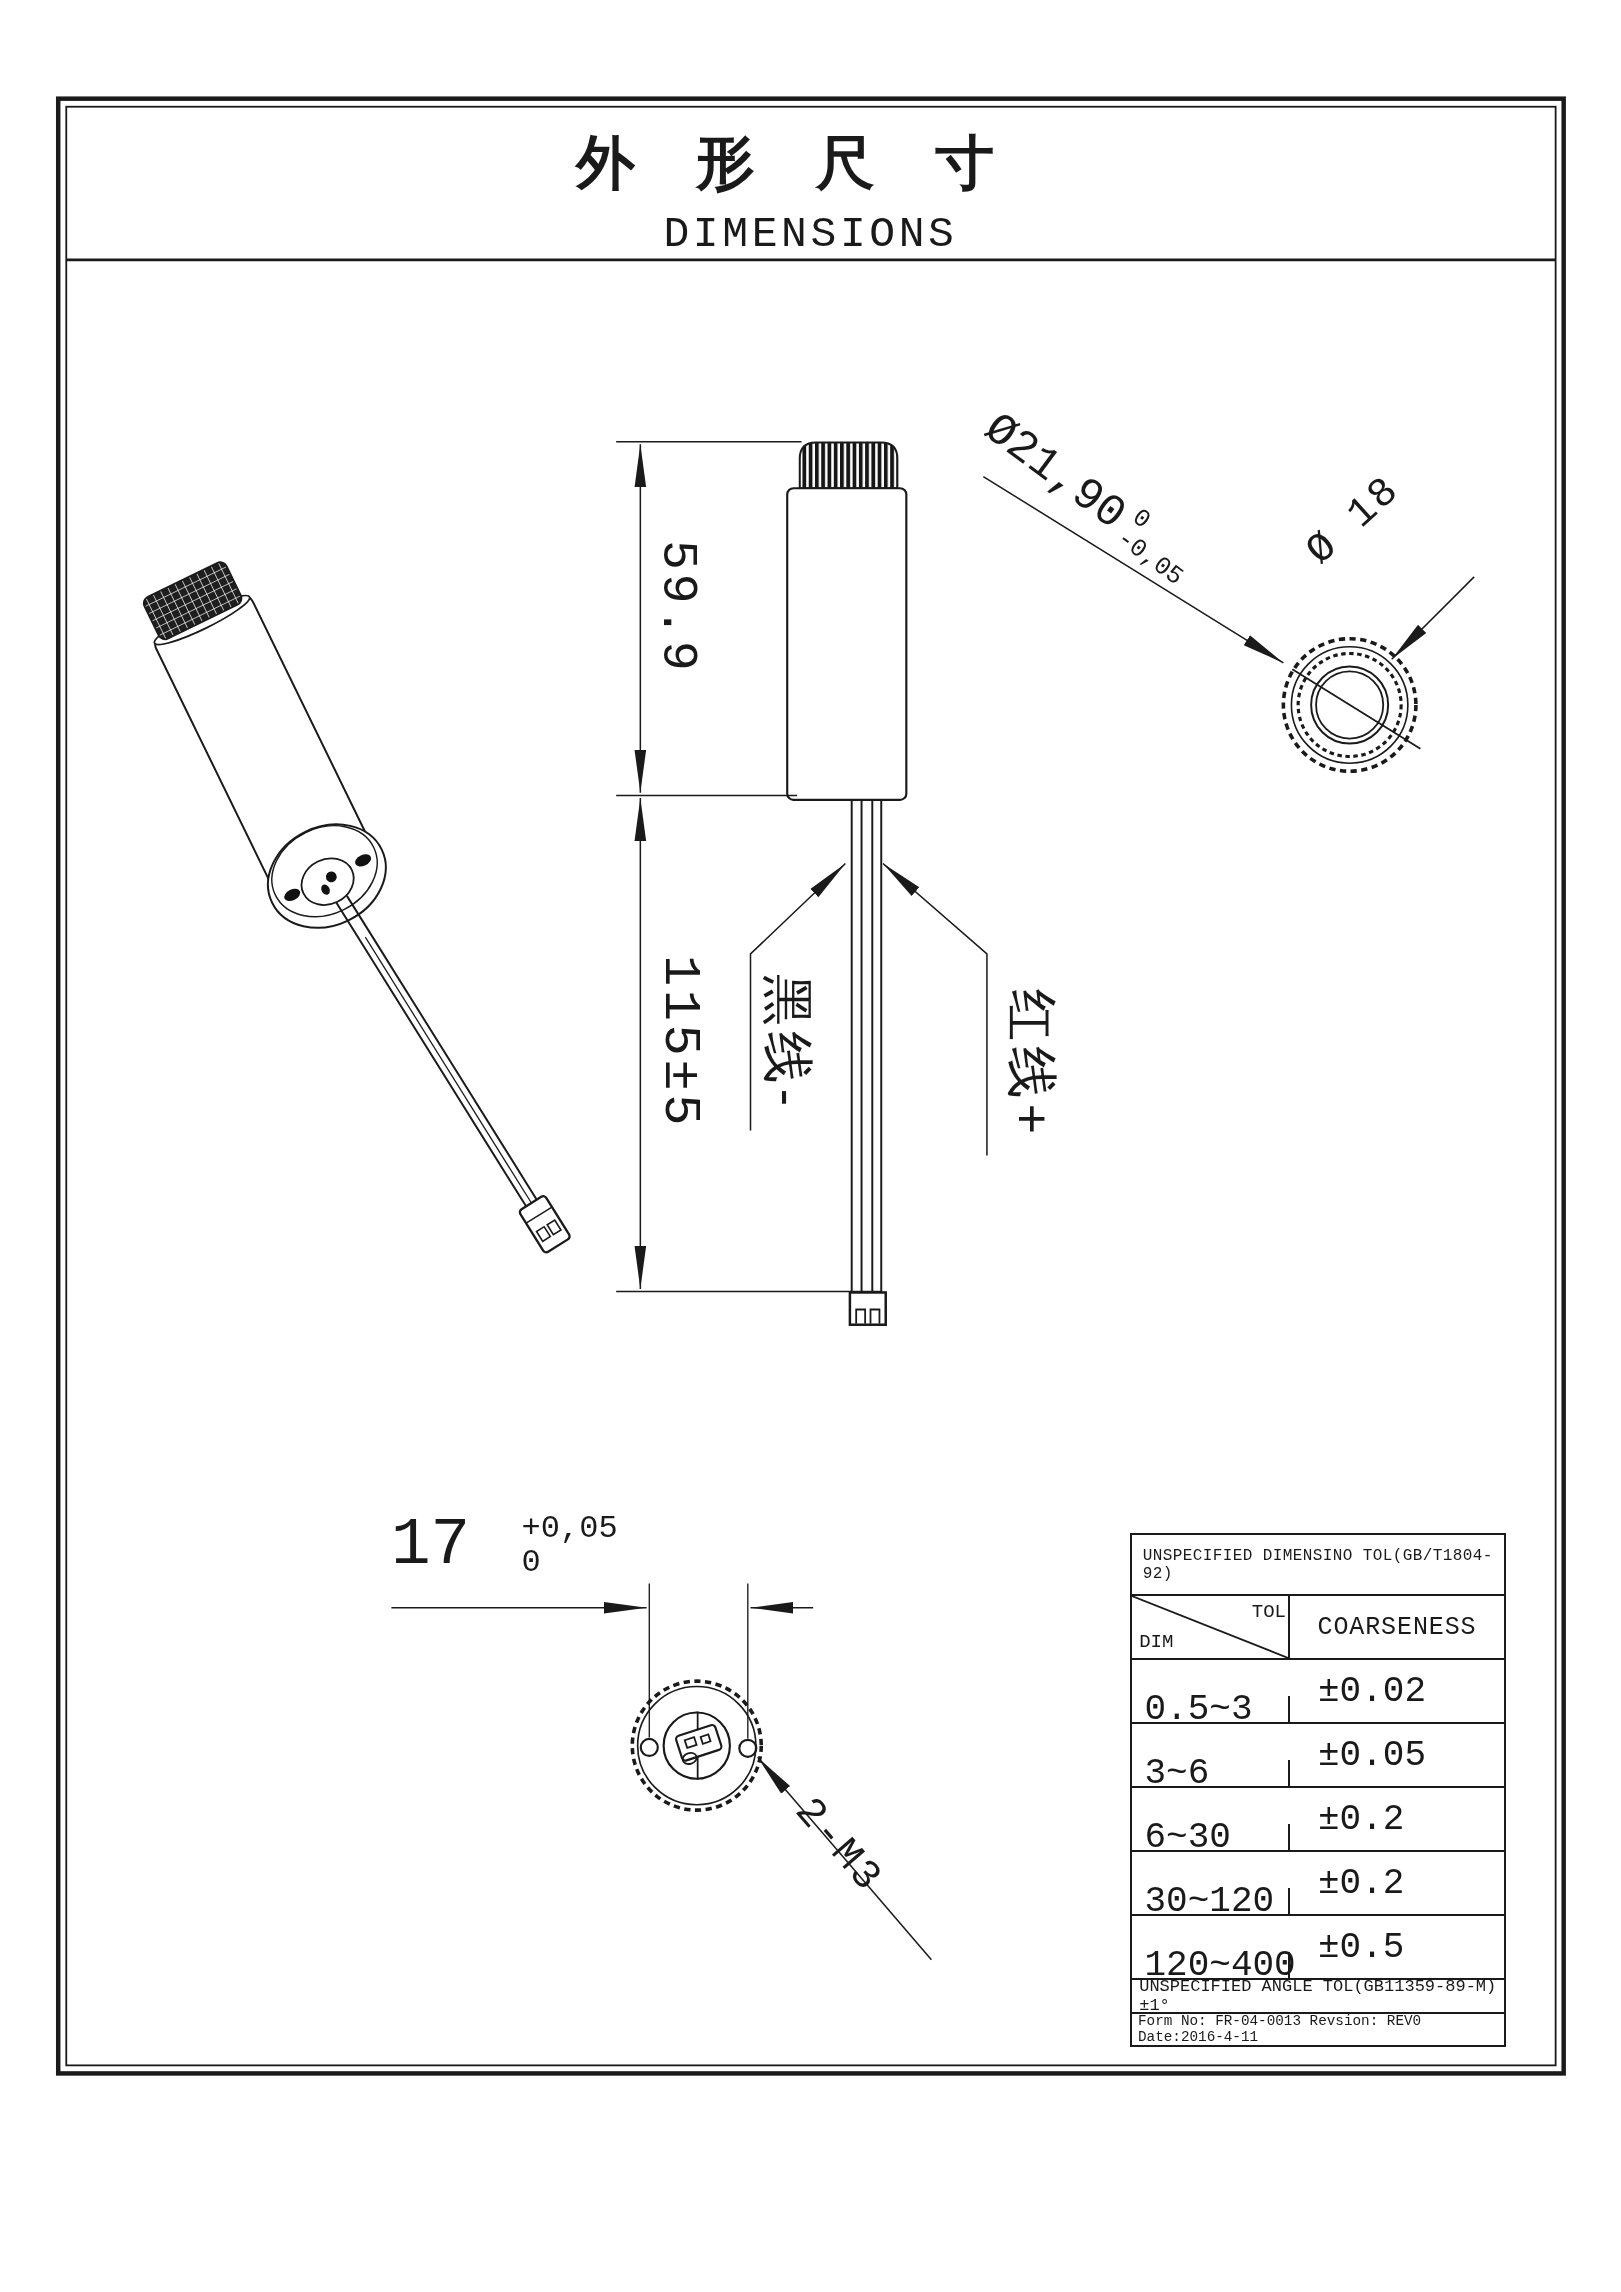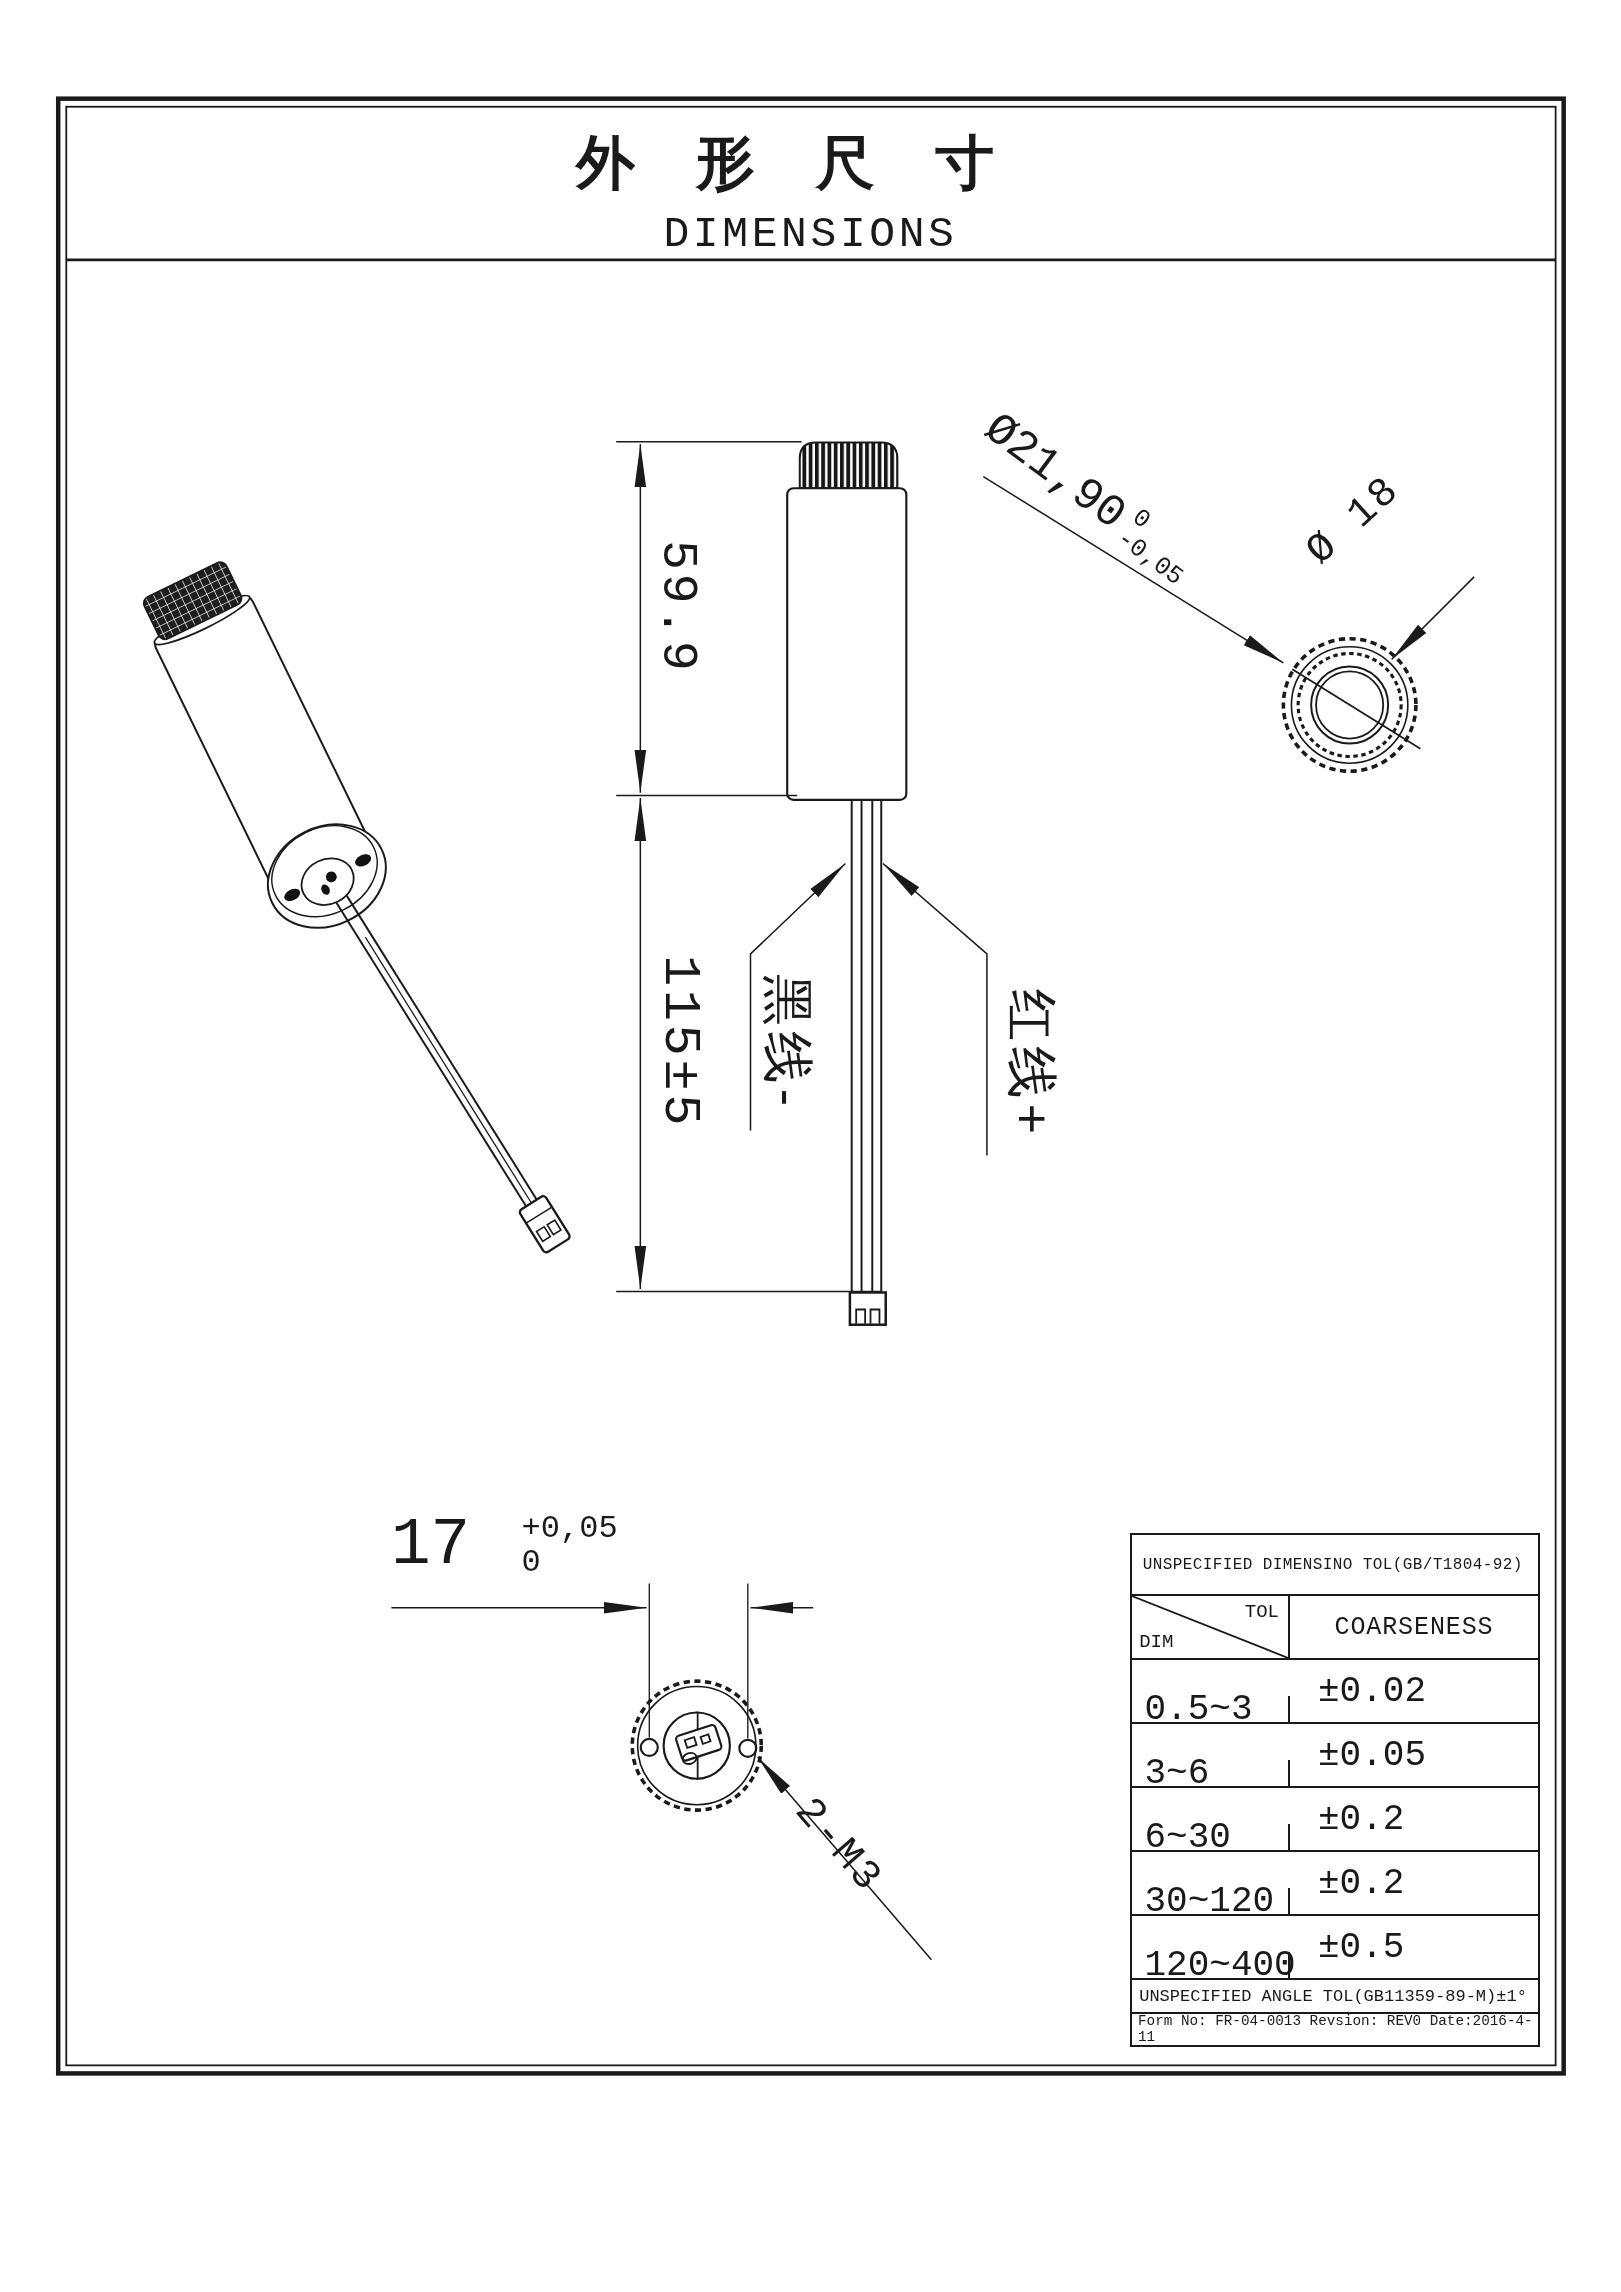--- a/index.html
+++ b/index.html
@@ -18,29 +18,29 @@
   .dim-115{left:709px;top:955px;font-size:52px;letter-spacing:3.6px;}
   .lbl-black{left:822px;top:974px;font-size:52px;letter-spacing:5.4px;}
   .lbl-red{left:1066px;top:989px;font-size:52px;letter-spacing:5.4px;}
   .dia-2190{left:1005px;top:403px;transform:rotate(36.5deg);transform-origin:0 0;display:flex;align-items:center;font-size:45px;}
   .dia-2190 .stack{display:flex;flex-direction:column;font-size:25px;line-height:1.05;margin-left:9px;}
   .dia-18{left:1313px;top:534px;transform:rotate(-42deg);transform-origin:0 50%;font-size:41px;letter-spacing:2.7px;}
   .dim-17{left:391px;top:1508px;display:flex;align-items:center;font-size:66px;gap:46px;}
   .dim-17 .stack{display:flex;flex-direction:column;font-size:32px;line-height:1.05;margin-left:5.4px;}
   .lbl-2m3{left:820px;top:1789px;transform:rotate(49deg);transform-origin:0 0;font-size:41px;letter-spacing:2.7px;}
   
-  #tol-table{position:absolute;left:1130px;top:1533px;width:410px;height:514px;
+  #tol-table{position:absolute;left:1130px;top:1533px;width:376px;height:514px;
              border:2.7px solid #1a1a1a;box-sizing:border-box;background:#ffffff;}
   .tt-title{height:61px;border-bottom:2.7px solid #1a1a1a;display:flex;align-items:center;
             padding-left:10.7px;font-size:16px;letter-spacing:0.4px;box-sizing:border-box;}
   .tt-head{height:64px;border-bottom:2.7px solid #1a1a1a;display:flex;box-sizing:border-box;}
   .tt-c1{width:158px;border-right:2.2px solid #1a1a1a;box-sizing:border-box;position:relative;flex:none;}
   .tt-c2{flex:1;display:flex;align-items:center;justify-content:center;}
   .tt-head .tt-c2{font-size:25px;letter-spacing:0.9px;}
-  .corner-top{position:absolute;right:9px;top:5.4px;font-size:19px;text-align:right;}
+  .corner-top{position:absolute;right:2px;top:5.4px;font-size:19px;text-align:right;}
   .corner-bottom{position:absolute;left:7.2px;bottom:5.4px;font-size:19px;}
   .diag{position:absolute;left:0;top:0;}
   .tt-row{height:64px;border-bottom:2.2px solid #1a1a1a;display:flex;box-sizing:border-box;}
   .tt-row .tt-c1{display:flex;align-items:center;padding-left:12.5px;font-size:36px;margin-top:36px;}
   .tt-row .tt-c2{justify-content:flex-start;padding-left:28px;font-size:36px;}
   .tt-angle{height:34px;border-bottom:2.2px solid #1a1a1a;display:flex;align-items:center;
             padding-left:7.2px;font-size:17px;box-sizing:border-box;}
   .tt-form{height:29.6px;display:flex;align-items:center;padding-left:6px;font-size:14.3px;box-sizing:border-box;}
 </style>
 </head>

